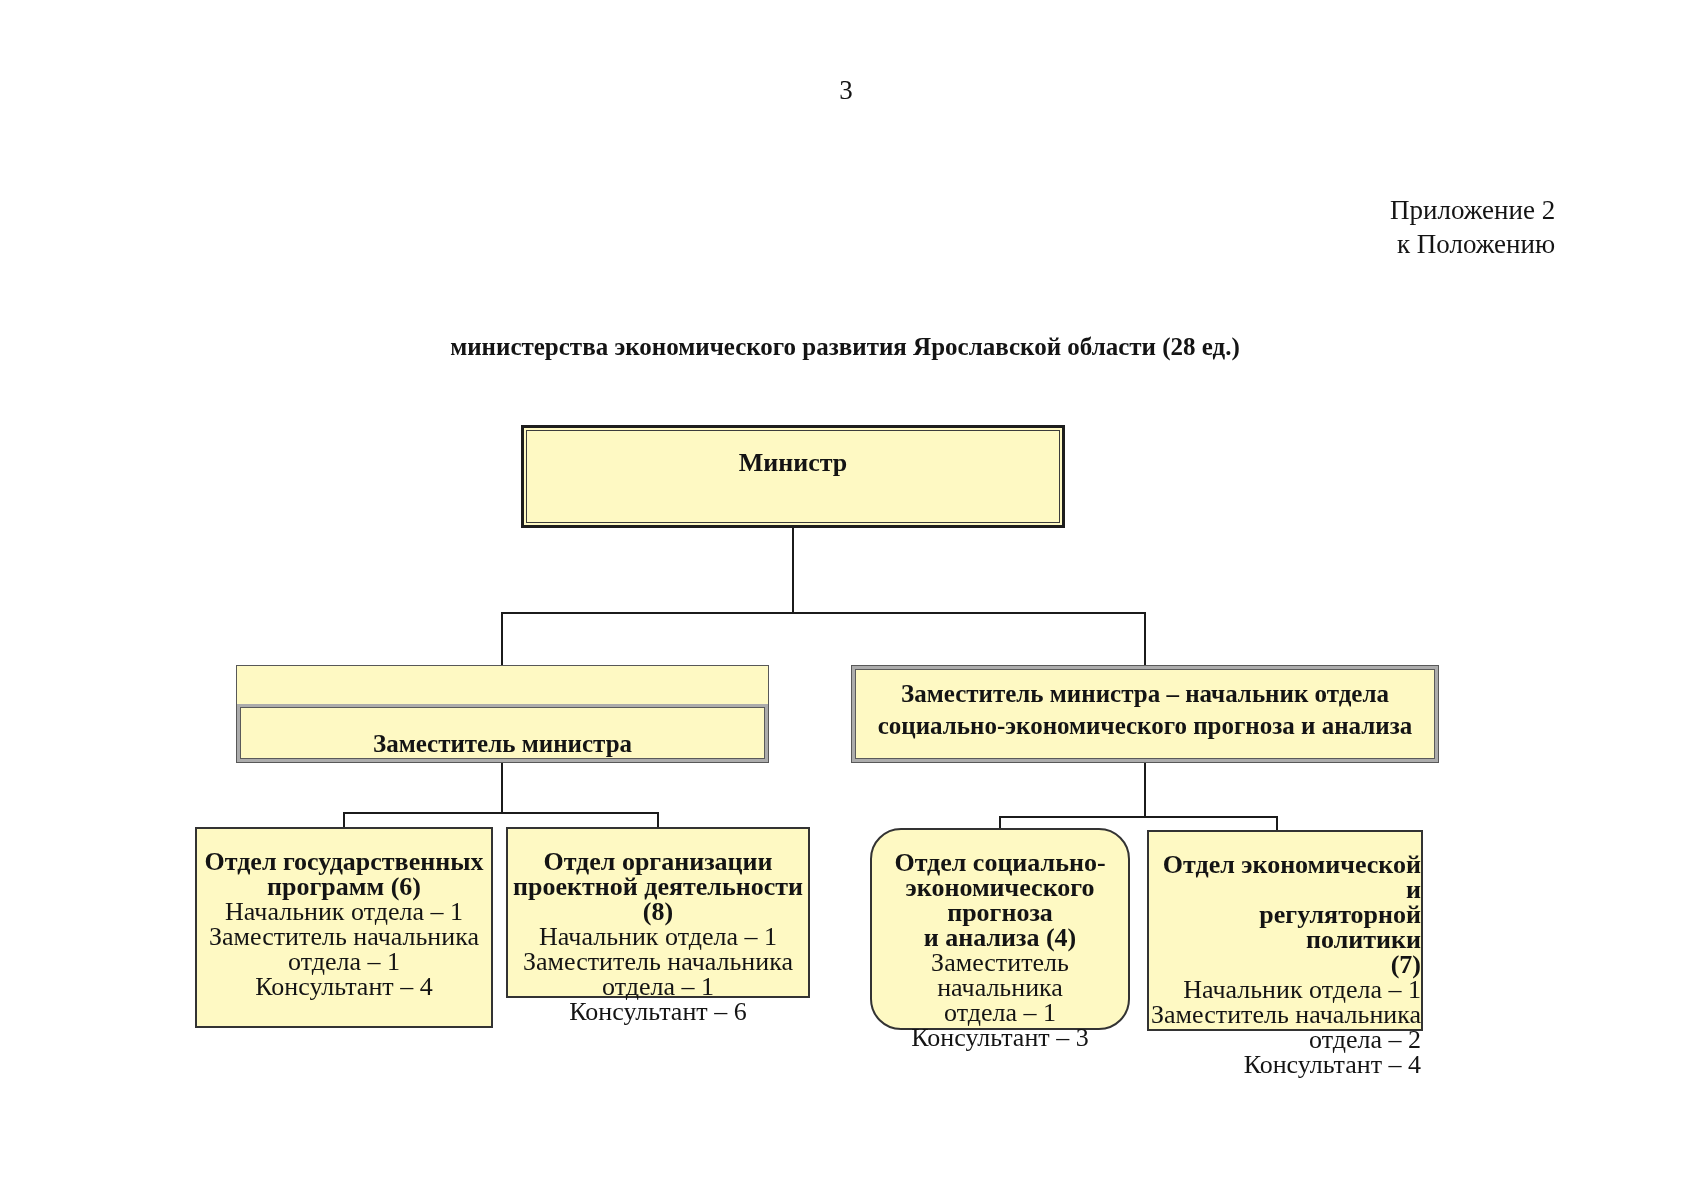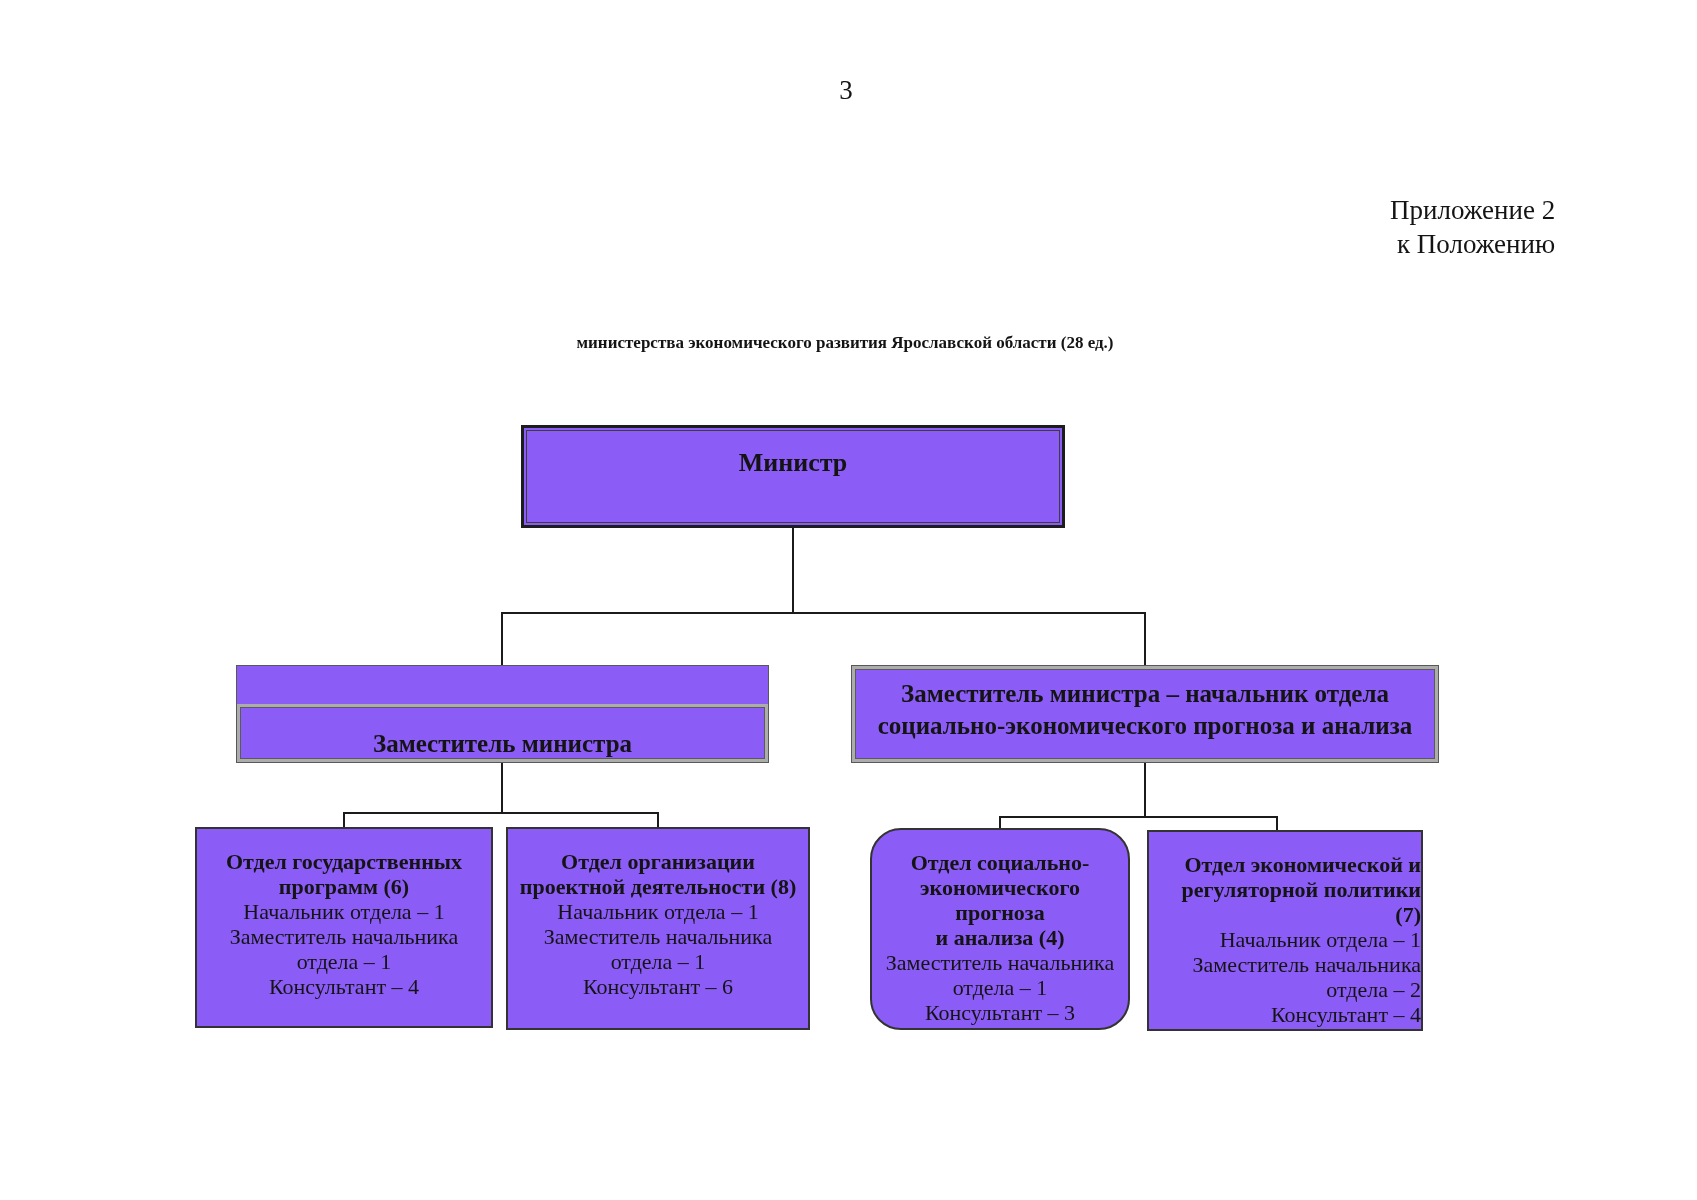--- a/index.html
+++ b/index.html
@@ -23,24 +23,24 @@
     top: 193px; left: 1390px;
     font-size: 27px; line-height: 34px; text-align: right;
   }
   .doc-title {
     top: 300px; left: 0; width: 1690px;
     text-align: center; font-size: 28px; font-weight: bold;
     letter-spacing: 0.5px;
   }
   .doc-subtitle {
     top: 333px; left: 0; width: 1690px;
-    text-align: center; font-size: 17px; font-weight: bold;
+    text-align: center; font-size: 25px; font-weight: bold;
   }
 
-  .node { position: absolute; box-sizing: border-box; background: #8b5cf6; }
+  .node { position: absolute; box-sizing: border-box; background: #fef9c3; }
 
   
   .minister-box { left: 521px; top: 425px; width: 544px; height: 103px; border: 3px solid #1d1d1d; }
   .minister-box .inner {
     position: absolute; inset: 2px; border: 1px solid #3c3c3c;
     text-align: center; padding-top: 17px; box-sizing: border-box;
     font-weight: bold; font-size: 26px;
   }
 
   
@@ -51,24 +51,24 @@
     text-align: center; font-weight: bold; font-size: 25px; line-height: 32px;
   }
   .dep-left  { left: 236px; top: 665px; width: 533px; height: 98px; }
   .dep-left .inner  { padding-top: 21px; margin-top: 38px; }
   .dep-right { left: 851px; top: 665px; width: 588px; height: 98px; }
   .dep-right .inner { padding-top: 9px; }
 
   
   .dept-box {
     border: 2px solid #333333; text-align: center;
-    padding-top: 20px; font-size: 22px; line-height: 25px;
+    padding-top: 20px; font-size: 26px; line-height: 25px;
   }
   .dept-1 { left: 195px;  top: 827px; width: 298px; height: 201px; }
-  .dept-2 { left: 506px;  top: 827px; width: 304px; height: 203px; }
+  .dept-2 { left: 506px;  top: 827px; width: 304px; height: 171px; }
   .dept-3 { left: 870px;  top: 828px; width: 260px; height: 202px; border-radius: 31px; }
   .dept-4 { left: 1147px; top: 830px; width: 276px; height: 201px; text-align: right; }
   .dept-title { font-weight: bold; }
   .dept-staff { font-weight: normal; }
 
   .conn { position: absolute; background: #1b1b1b; }
 </style>
 </head>
 <body>
 

